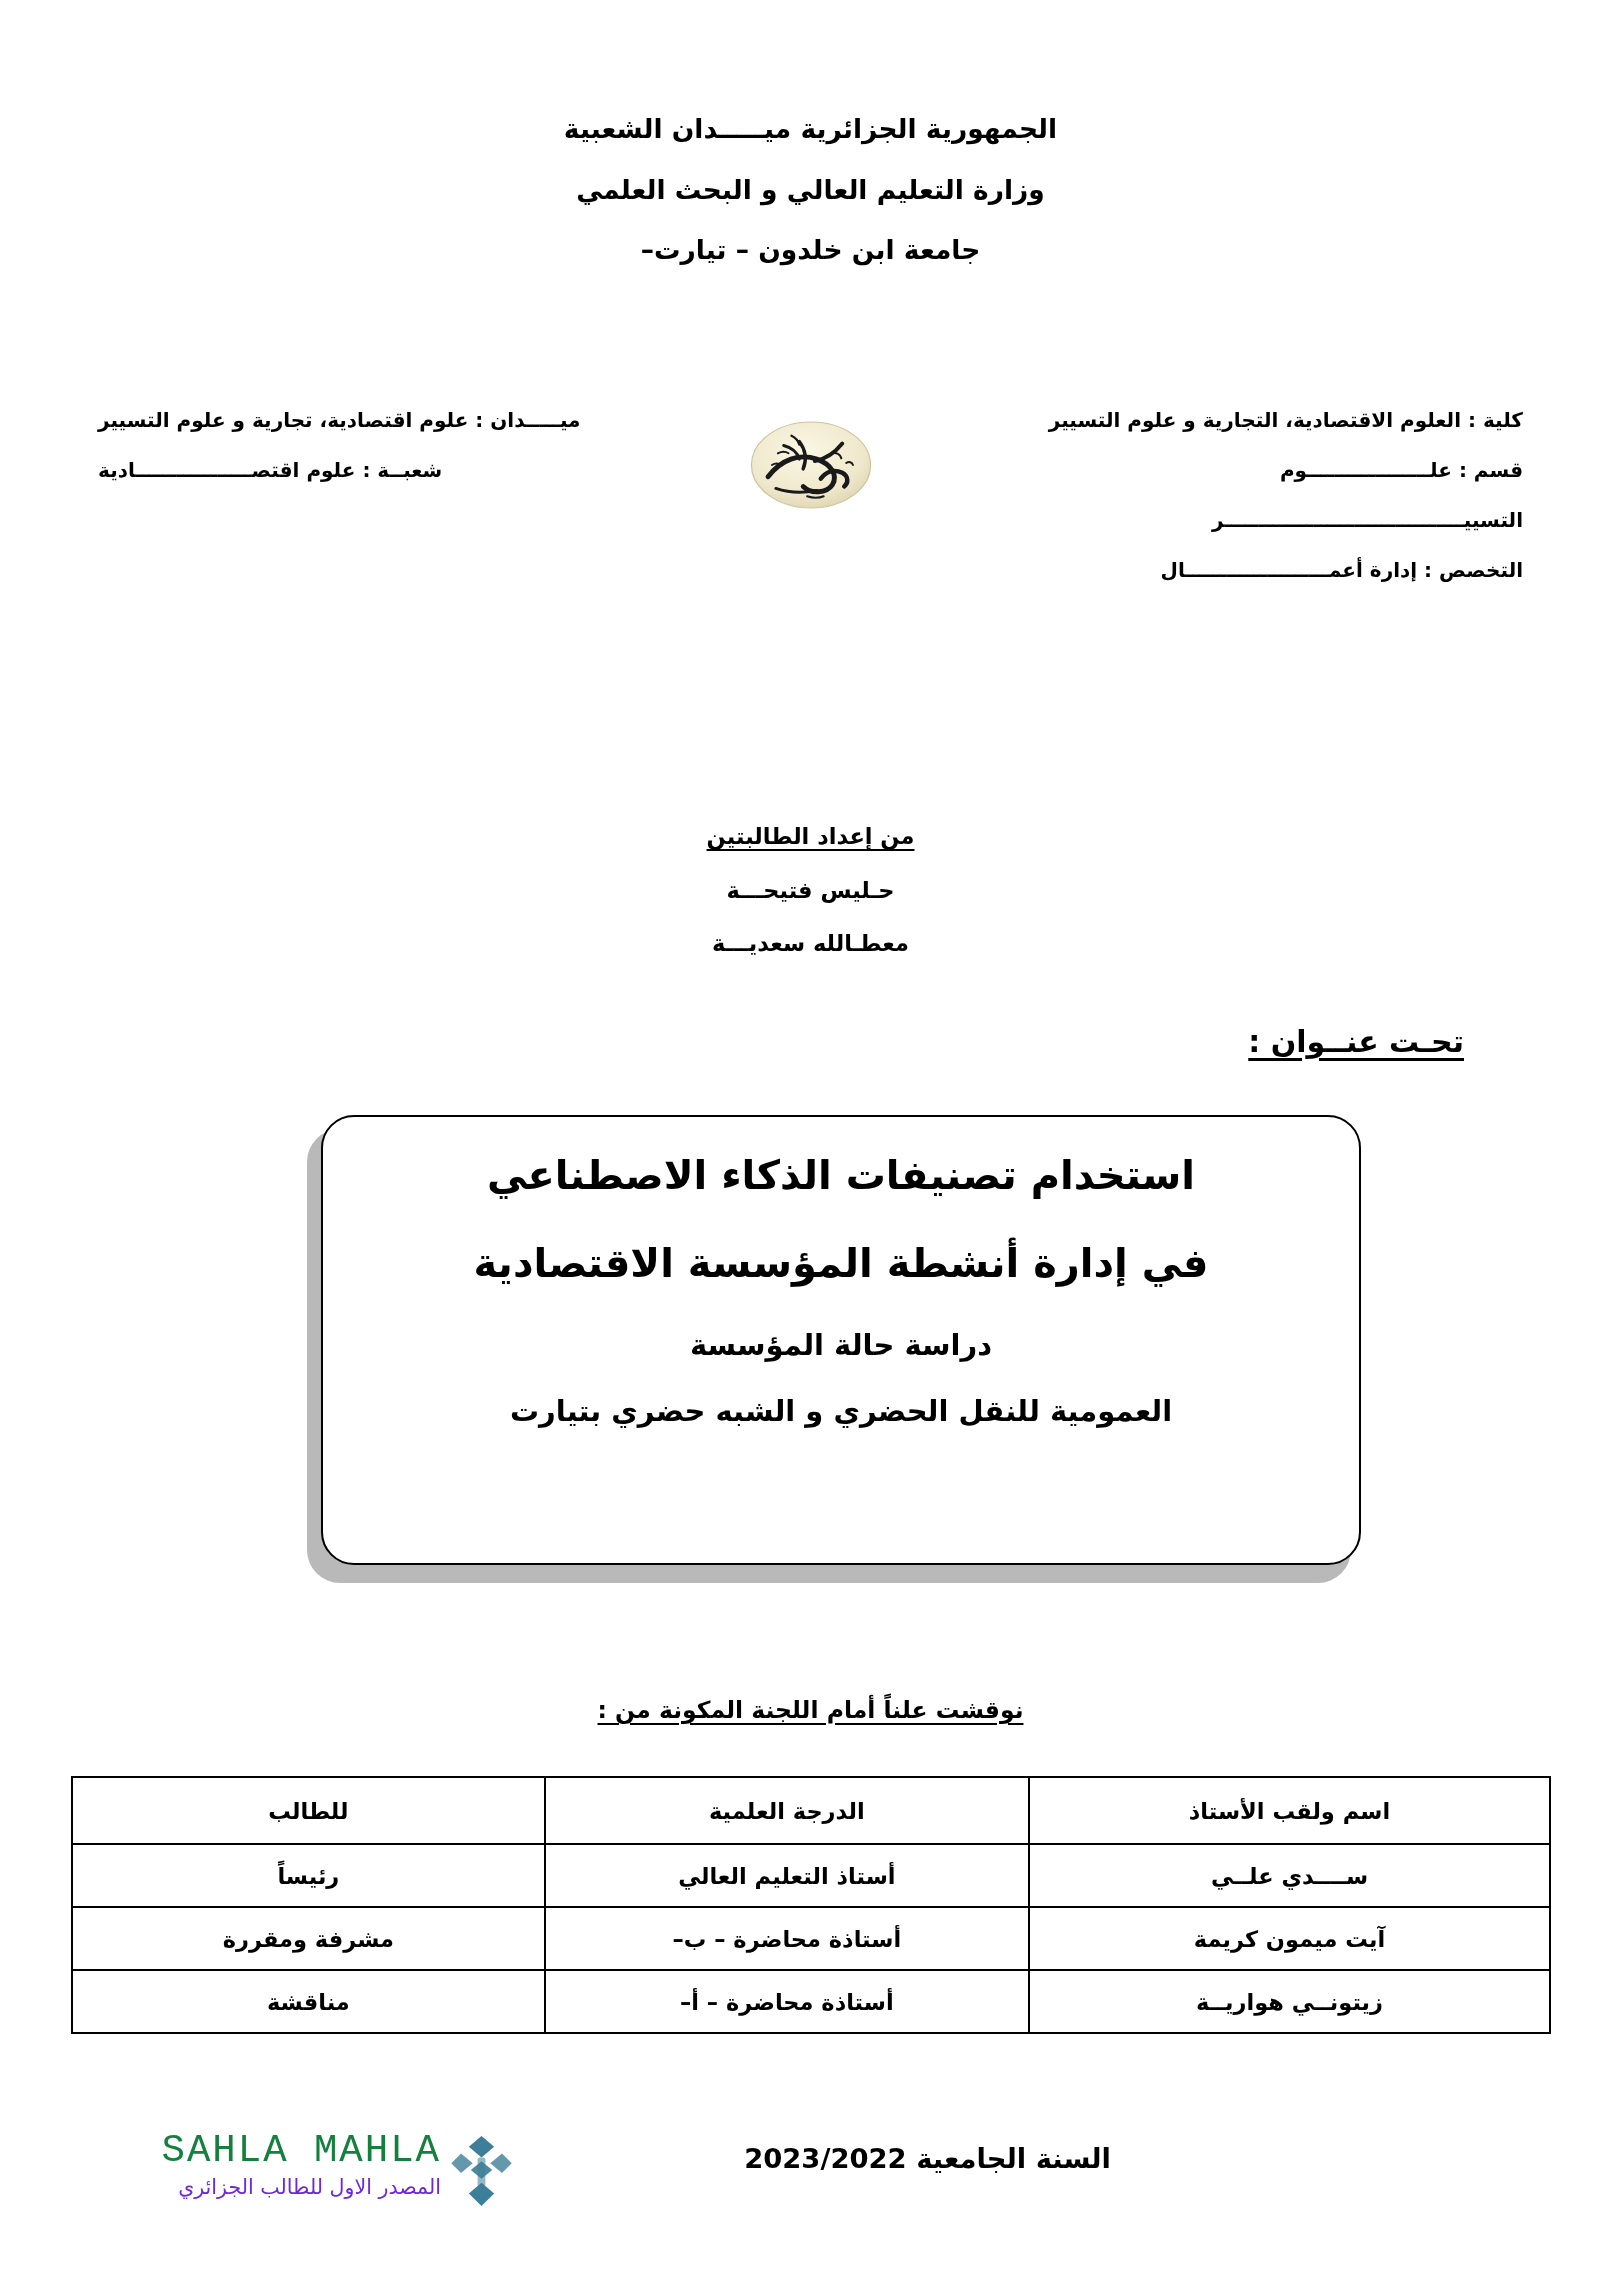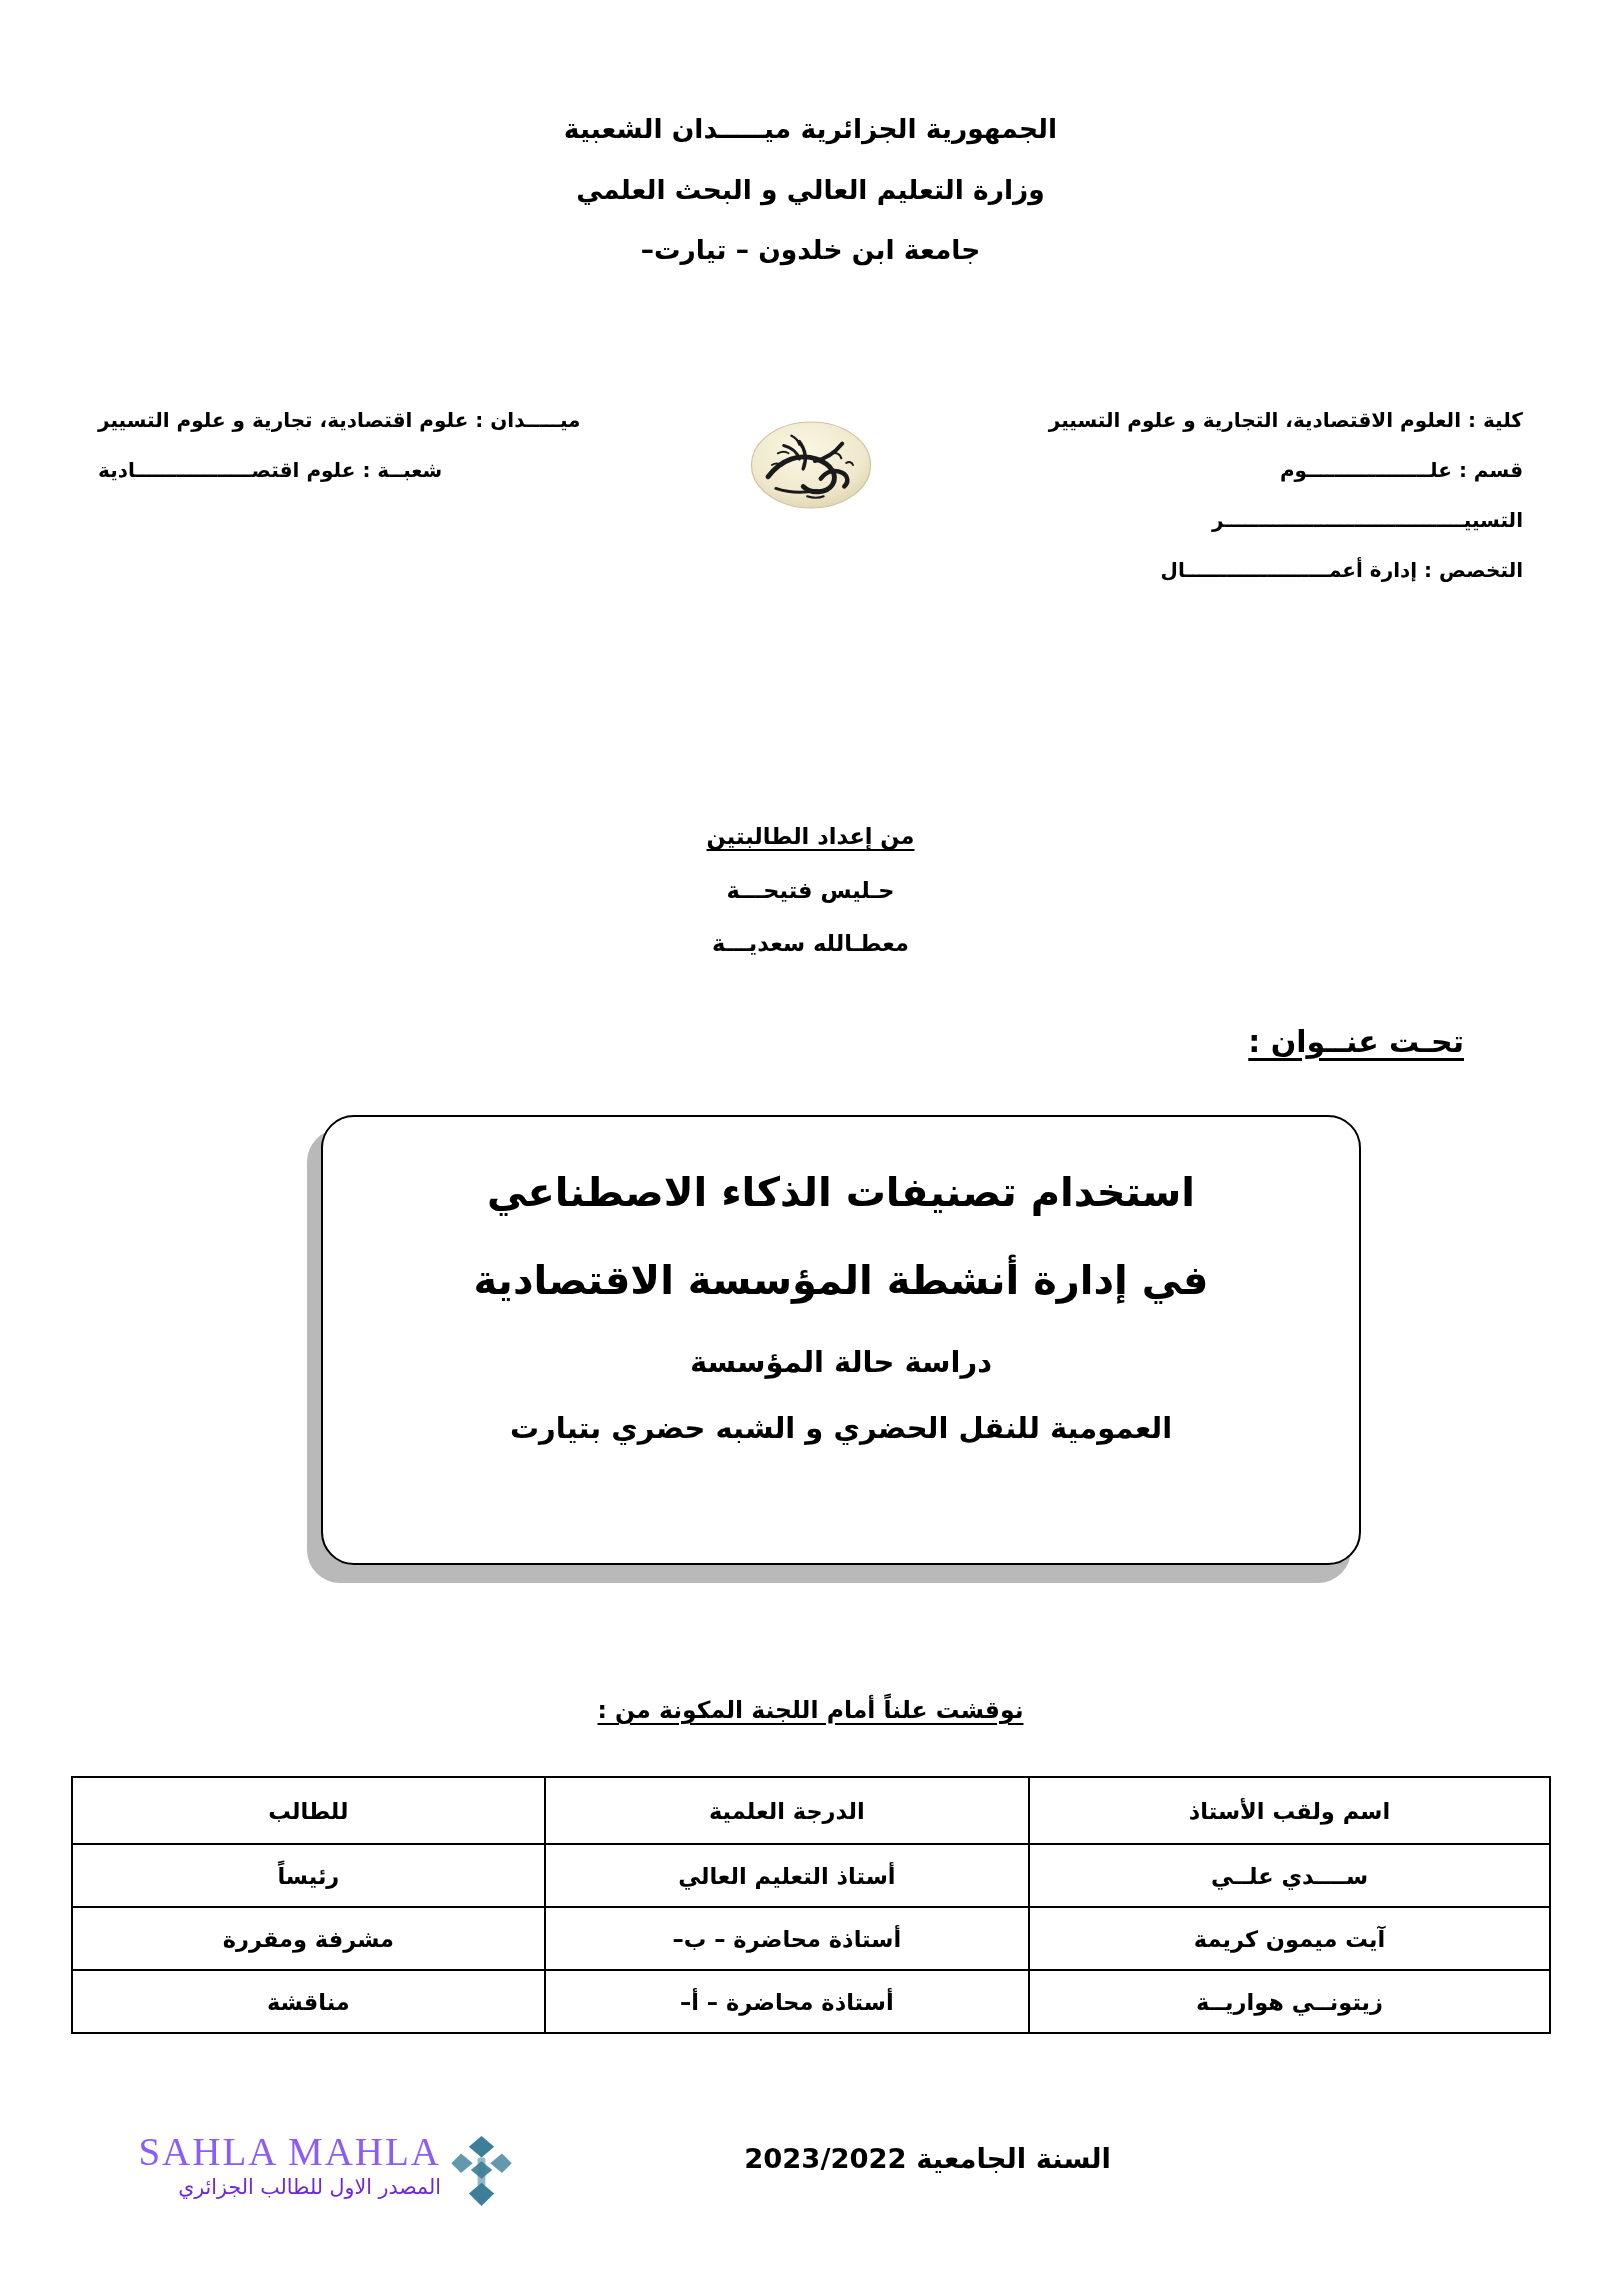--- a/index.html
+++ b/index.html
@@ -152,21 +152,21 @@
     width: 1040px;
     height: 450px;
     border: 2.9px solid #000000;
     border-radius: 33px;
     background: #ffffff;
     box-sizing: border-box;
     display: flex;
     flex-direction: column;
     align-items: center;
     justify-content: flex-start;
-    padding-top: 55px;
+    padding-top: 38px;
   }
   .title-main {
     font-family: "DejaVu Sans", "Liberation Sans", sans-serif;
     font-weight: bold;
     font-size: 40px;
     line-height: 1.0;
     text-align: center;
     margin-bottom: 48px;
   }
   .title-sub {
@@ -234,24 +234,24 @@
     direction: ltr;
   }
   .brand-text {
     position: absolute;
     top: 0;
     left: 0;
     width: 333px;
     text-align: right;
   }
   .brand-name {
-    font-family: Liberation Serif, serif;
+    font-family: Liberation Mono, monospace;
     font-size: 39px;
     letter-spacing: 2px;
-    color: #8b5cf6;
+    color: #15803d;
     line-height: 1.0;
   }
   .brand-tagline {
     font-family: "DejaVu Sans", "Liberation Sans", sans-serif;
     font-size: 20.6px;
     color: #6d28d9;
     direction: rtl;
     line-height: 1.2;
     margin-top: 3.9px;
   }

